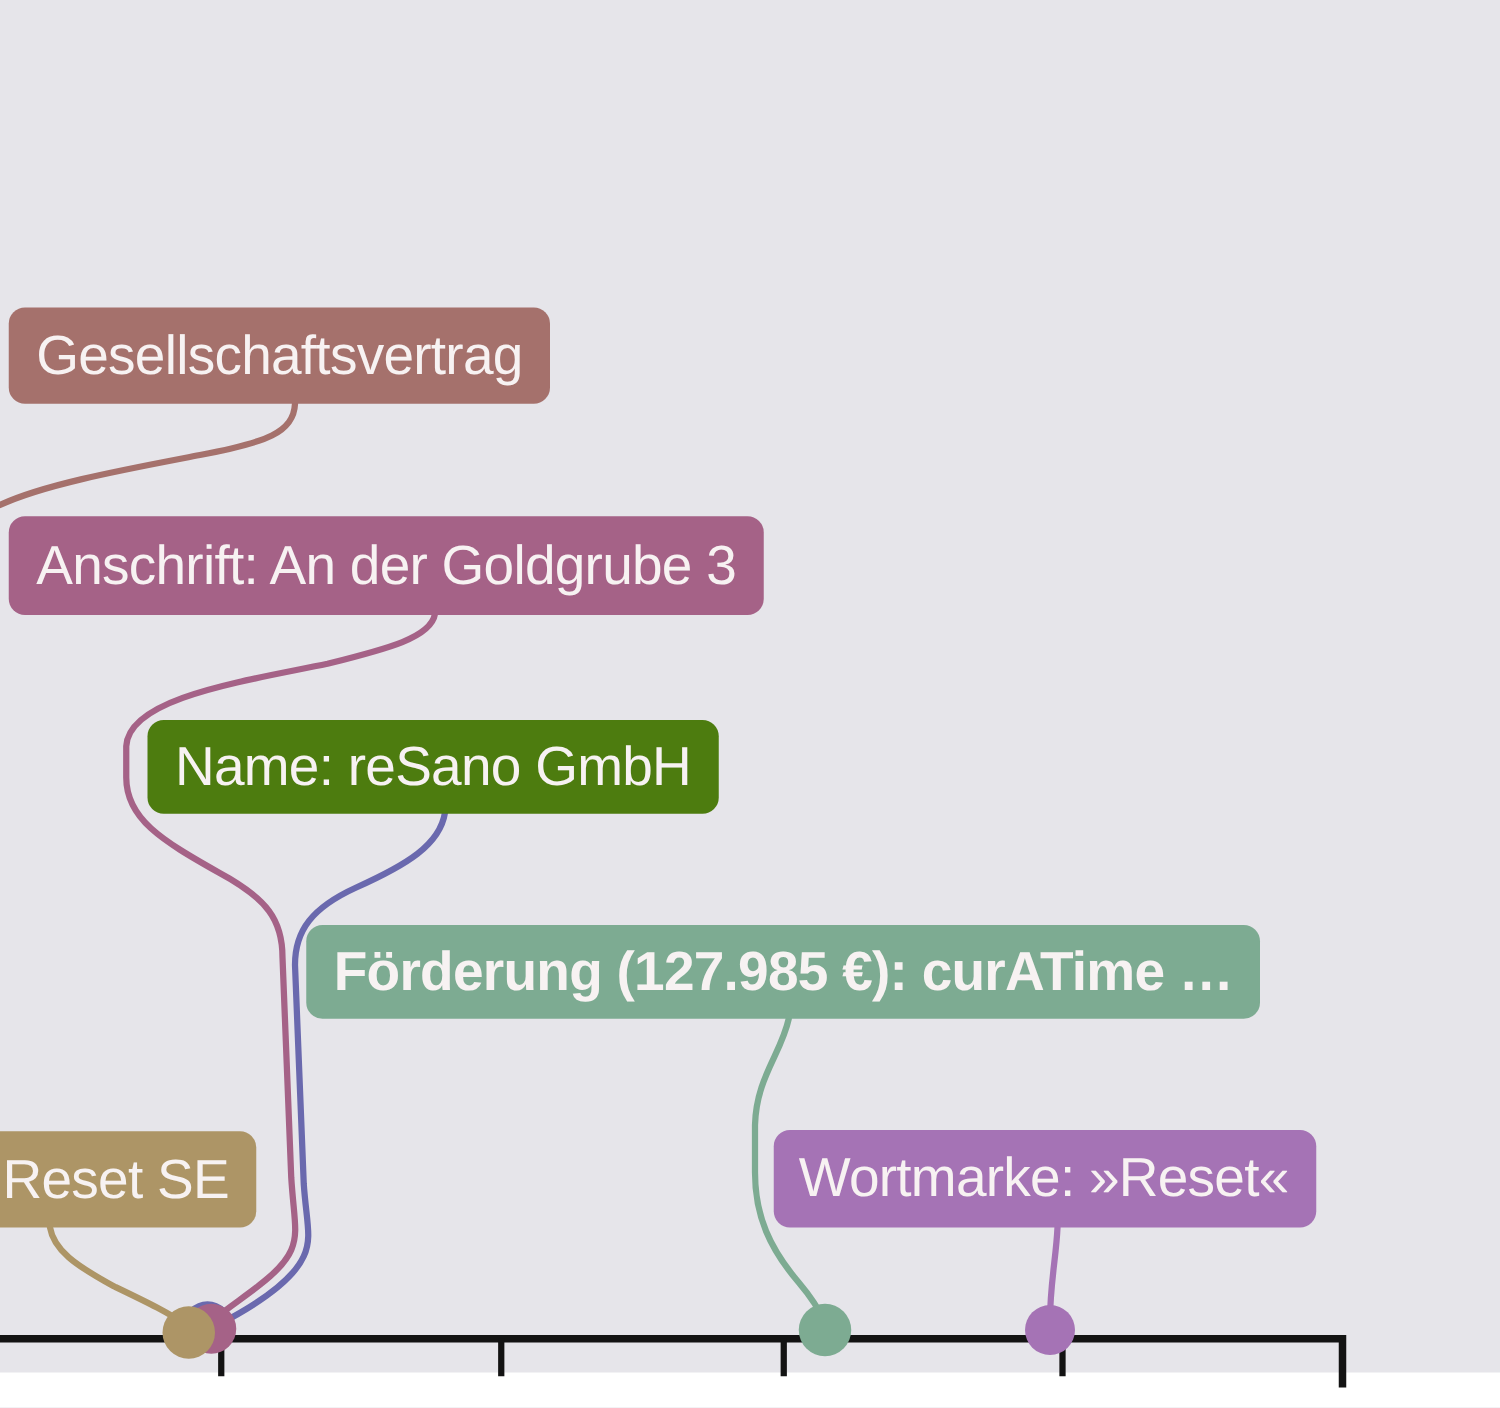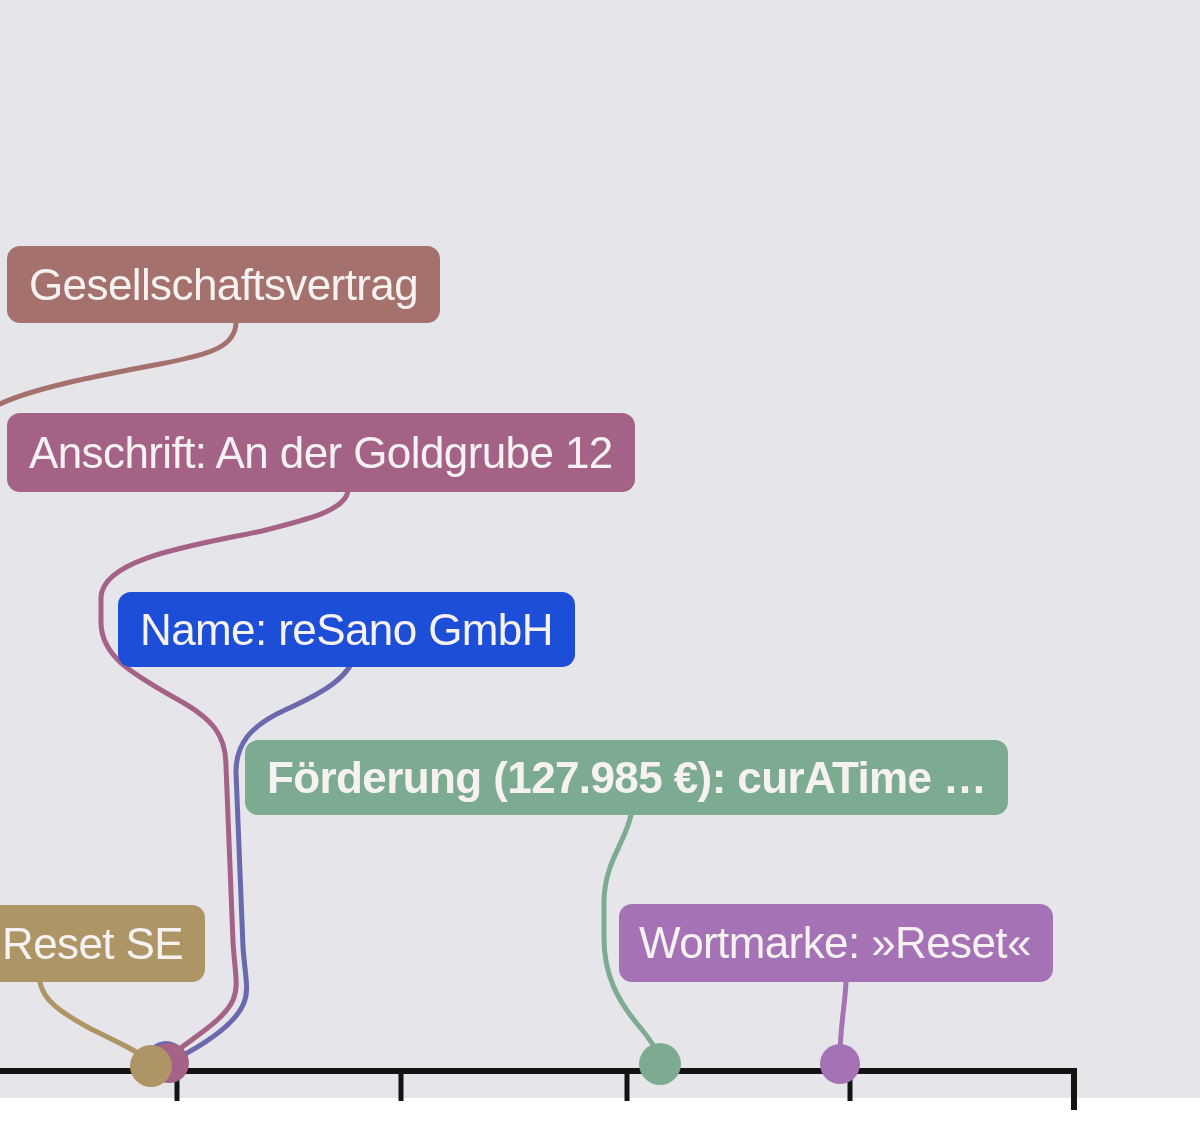--- a/index.html
+++ b/index.html
@@ -72,24 +72,24 @@
     <circle cx="151" cy="1066" r="21" fill="#ad9566"></circle>
     <circle cx="660" cy="1064" r="21" fill="#7dab92"></circle>
     <circle cx="840" cy="1064" r="20" fill="#a573b5"></circle>
   </svg>
 
   <div class="event-box" id="box-gesellschaftsvertrag" style="background: rgb(165, 113, 108);">
     <span>Gesellschaftsvertrag</span>
   </div>
 
   <div class="event-box" id="box-anschrift" style="background: rgb(165, 98, 135);">
-    <span>Anschrift: An der Goldgrube 12</span>
+    <span>Anschrift: An der Goldgrube 3</span>
   </div>
 
-  <div class="event-box" id="box-name" style="background: #1d4ed8; margin-top: 16px;">
+  <div class="event-box" id="box-name" style="background: #4d7c0f;">
     <span>Name: reSano GmbH</span>
   </div>
 
   <div class="event-box" id="box-foerderung" style="background: rgb(125, 171, 146);">
     <span>Förderung (127.985 €): curATime …</span>
   </div>
 
   <div class="event-box" id="box-ntech" style="background: rgb(173, 149, 102);">
     <span>Reset SE</span>
   </div>

